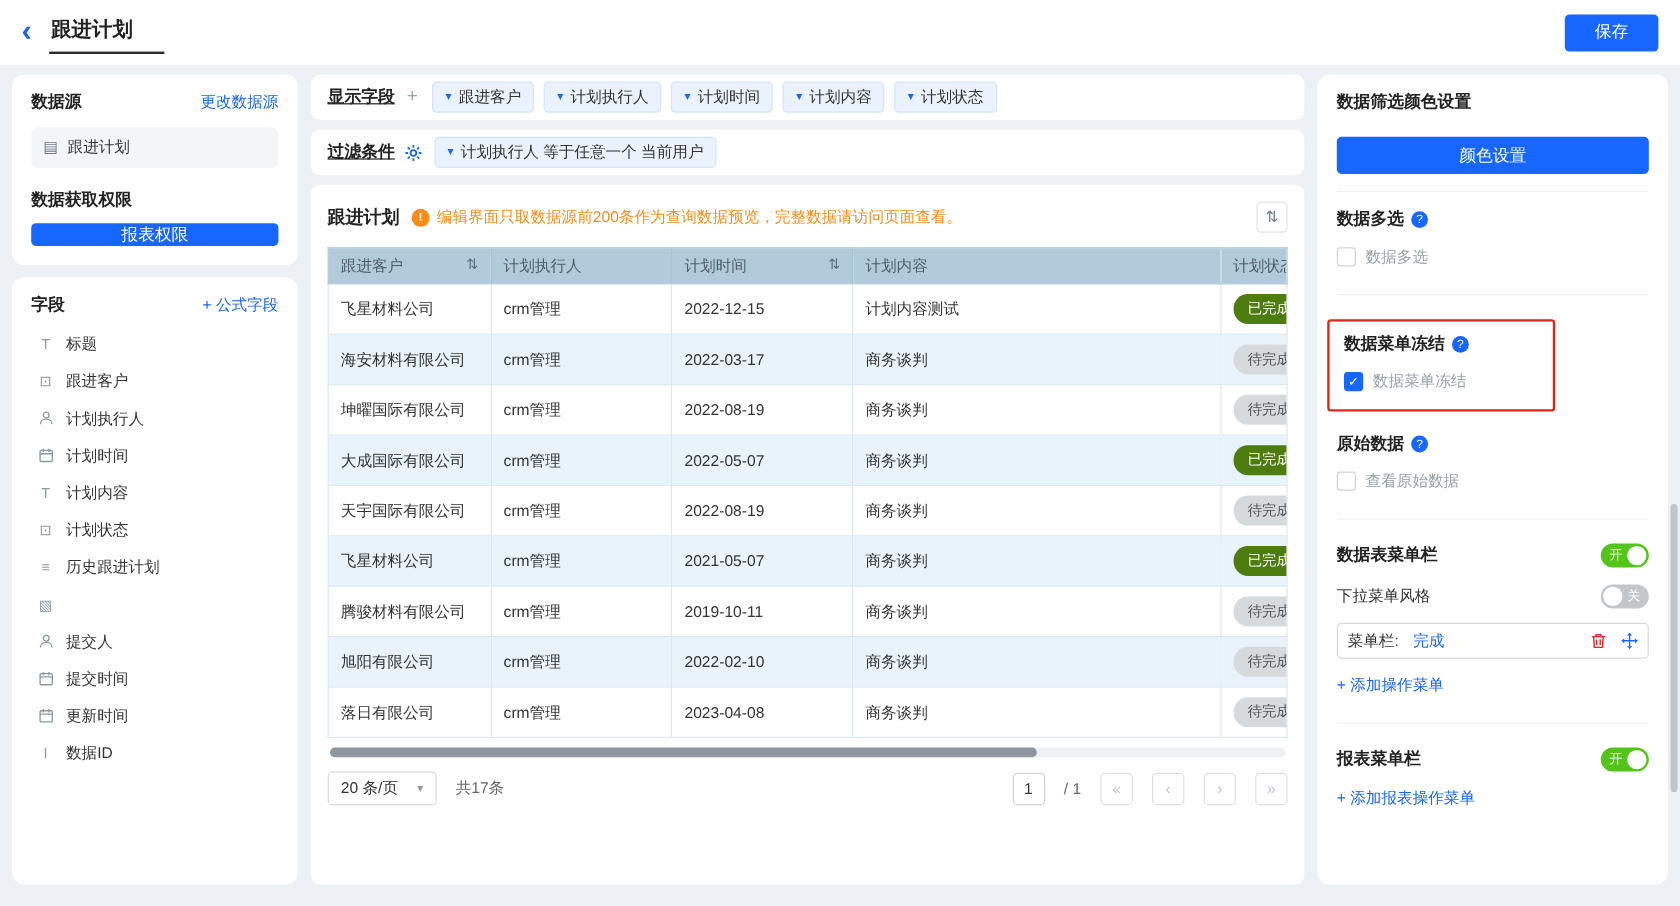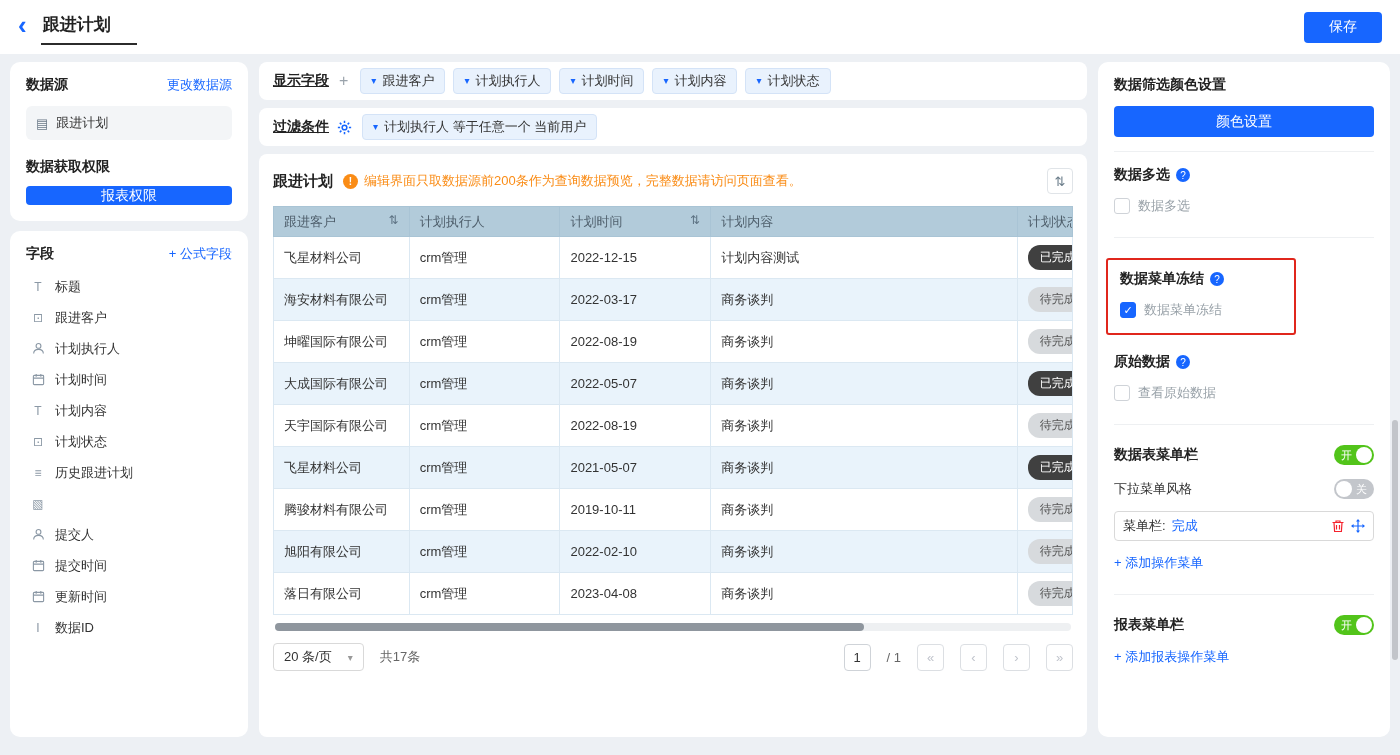--- a/index.html
+++ b/index.html
@@ -58,56 +58,56 @@
   table.grid th {
     background:#b2cbda; color:#4e5e6b; font-weight:normal; height:30px;
     text-align:left; padding:0 10px; border:1px solid #a9c4d5; cursor:pointer;
     overflow:hidden; white-space:nowrap;
   }
   table.grid th .col-sort { float:right; color:#5c7182; font-size:12px; }
   table.grid td { height:42px; padding:0 10px; border:1px solid #dbe8f2; color:#333; overflow:hidden; white-space:nowrap; }
   table.grid tbody tr:nth-child(even) { background:#e9f3fb; }
   td.status-cell { padding:0 0 0 6px; }
   .badge { display:inline-block; padding:4px 12px; border-radius:12px; font-size:12px; white-space:nowrap; }
-  .badge.done { background:#404040; color:#fff; }
+  .badge.done { background:#4d7c0f; color:#fff; }
   .badge.pending { background:#d7dadd; color:#555; }
   .h-scroll { margin:8px 2px 2px; height:8px; background:#eef0f2; border-radius:4px; position:relative; cursor:pointer; }
   .h-scroll .thumb { position:absolute; left:0; top:0; height:8px; width:74%; background:#8f969e; border-radius:4px; }
   .pagination { display:flex; align-items:center; gap:16px; margin-top:10px; }
   .page-size { border:1px solid #d9d9d9; border-radius:4px; height:28px; padding:0 10px; display:flex; align-items:center; gap:16px; cursor:pointer; color:#333; }
   .page-size .caret { color:#999; font-size:10px; }
   .total-txt { color:#666; }
   .pagination .spacer { flex:1; }
   .page-box { width:27px; height:27px; border:1px solid #cfd3d8; border-radius:4px; display:flex; align-items:center; justify-content:center; color:#333; }
   .page-sep { color:#666; }
   .nav-btn { width:27px; height:27px; border:1px solid #dcdfe3; border-radius:4px; display:flex; align-items:center; justify-content:center; color:#c0c4cc; cursor:pointer; font-size:13px; background:#fff; }
   
   .right-col { width:292px; padding:14px 16px; overflow:hidden; }
-  .r-btn { margin-top:12px; width:100%; height:31px; }
+  .r-btn { margin-top:20px; width:100%; height:31px; }
   .divider { border-top:1px solid #eef0f2; margin:14px 0; }
   .divider.big { margin:22px 0 20px; }
   .r-title-row { display:flex; align-items:center; gap:6px; }
   .help-icon { width:14px; height:14px; border-radius:50%; background:#1766ff; color:#fff; font-size:10px; display:inline-flex; align-items:center; justify-content:center; cursor:pointer; flex:none; }
   .cb-row { display:flex; align-items:center; gap:8px; margin-top:13px; }
   .checkbox { width:16px; height:16px; border:1px solid #cfd3d8; border-radius:3px; background:#fff; cursor:pointer; display:inline-flex; align-items:center; justify-content:center; flex:none; }
   .checkbox.checked { background:#1766ff; border-color:#1766ff; color:#fff; font-size:11px; }
   .cb-label { color:#98a1a8; font-size:13px; }
   .freeze-box { border:2px solid #e0261c; border-radius:3px; margin:20px 0 18px -8px; padding:10px 12px 14px; width:190px; }
   .toggle-row { display:flex; align-items:center; justify-content:space-between; margin-top:2px; }
   .toggle-row + .toggle-row { margin-top:14px; }
   .toggle { width:40px; height:20px; border-radius:10px; position:relative; cursor:pointer; flex:none; }
   .toggle .t-label { position:absolute; top:3px; font-size:11px; color:#fff; line-height:14px; }
   .toggle .knob { position:absolute; top:2px; width:16px; height:16px; background:#fff; border-radius:50%; }
   .toggle.on { background:#52c41a; }
   .toggle.on .t-label { left:7px; }
   .toggle.on .knob { right:2px; }
   .toggle.off { background:#c3c6cb; }
   .toggle.off .t-label { right:7px; }
   .toggle.off .knob { left:2px; }
-  .menu-item-row { margin-top:12px; border:1px solid #d9d9d9; border-radius:4px; height:30px; display:flex; align-items:center; gap:6px; padding:0 8px; cursor:text; }
+  .menu-item-row { margin-top:12px; border:1px solid #d9d9d9; border-radius:4px; height:30px; display:flex; align-items:center; gap:12px; padding:0 8px; cursor:text; }
   .menu-item-row .m-label { color:#333; }
   .menu-item-row .m-value { color:#1766ff; flex:1; }
   .icon-btn { display:inline-flex; cursor:pointer; flex:none; }
   .icon-btn.trash { color:#f5222d; }
   .icon-btn.move { color:#1766ff; }
   .add-link { display:inline-block; margin-top:13px; font-size:13px; }
   .dd-label { font-size:13px; color:#333; }
   
   .v-scroll { position:absolute; right:2px; top:420px; width:6px; height:240px; background:#c2c5ca; border-radius:3px; cursor:pointer; }
 </style>

